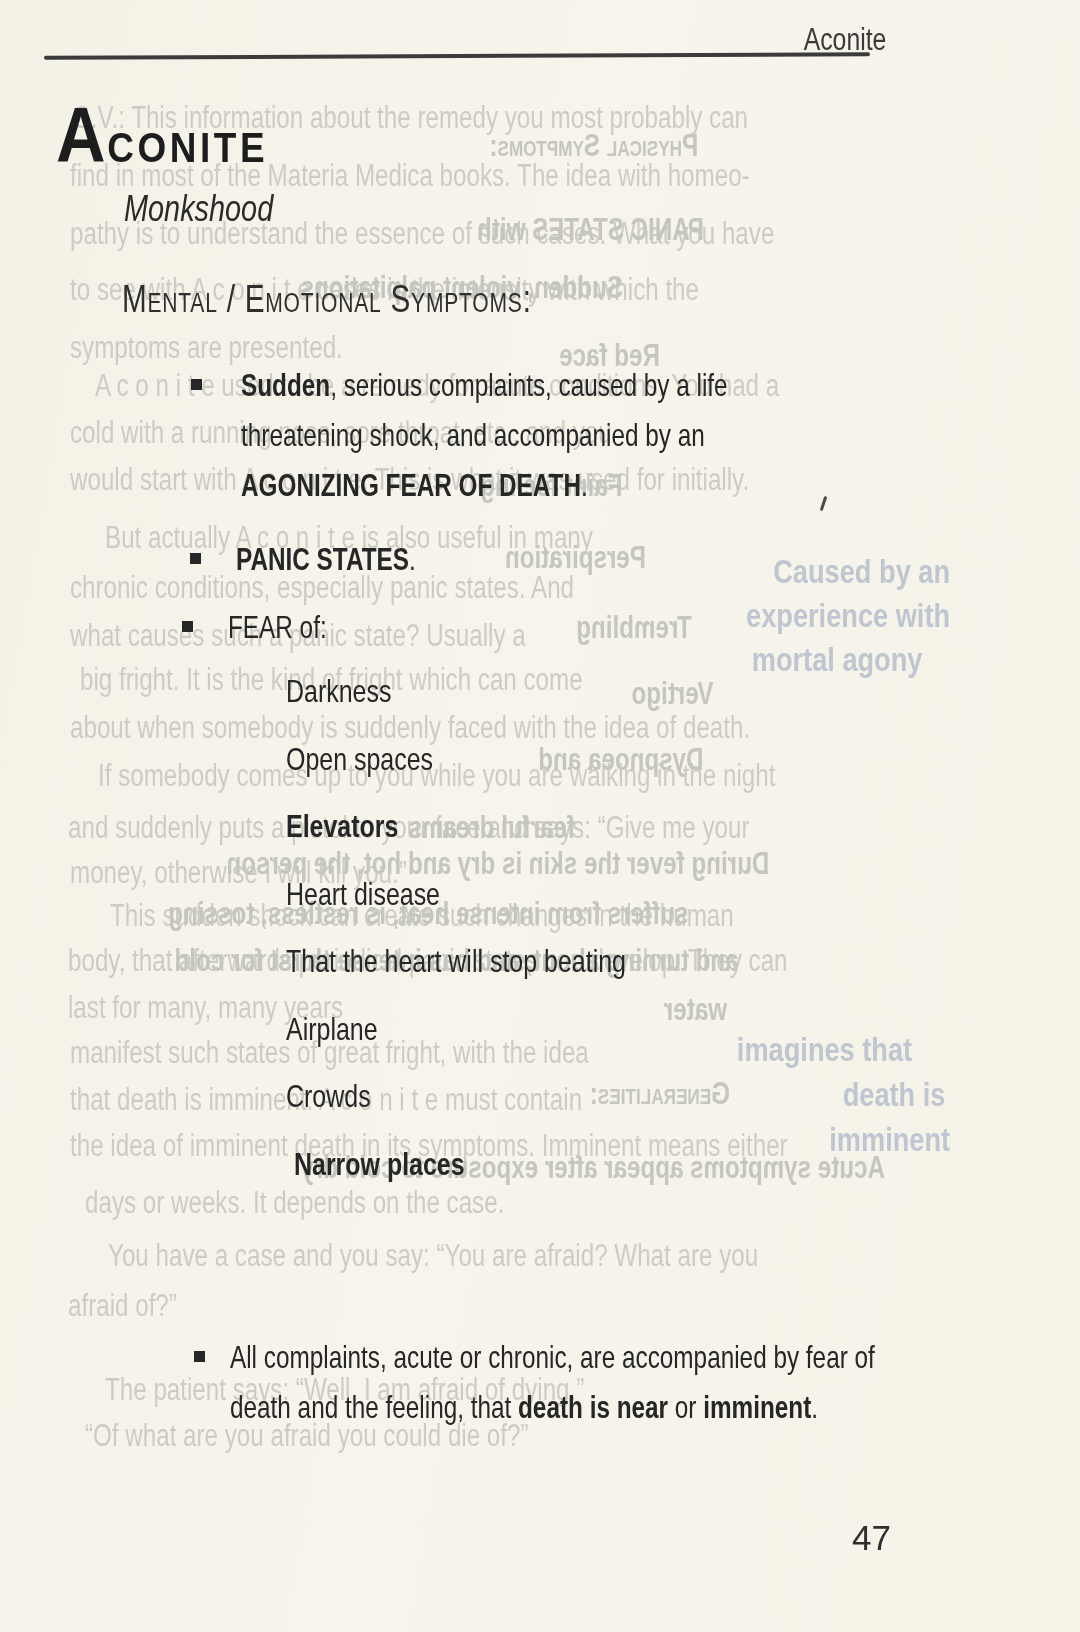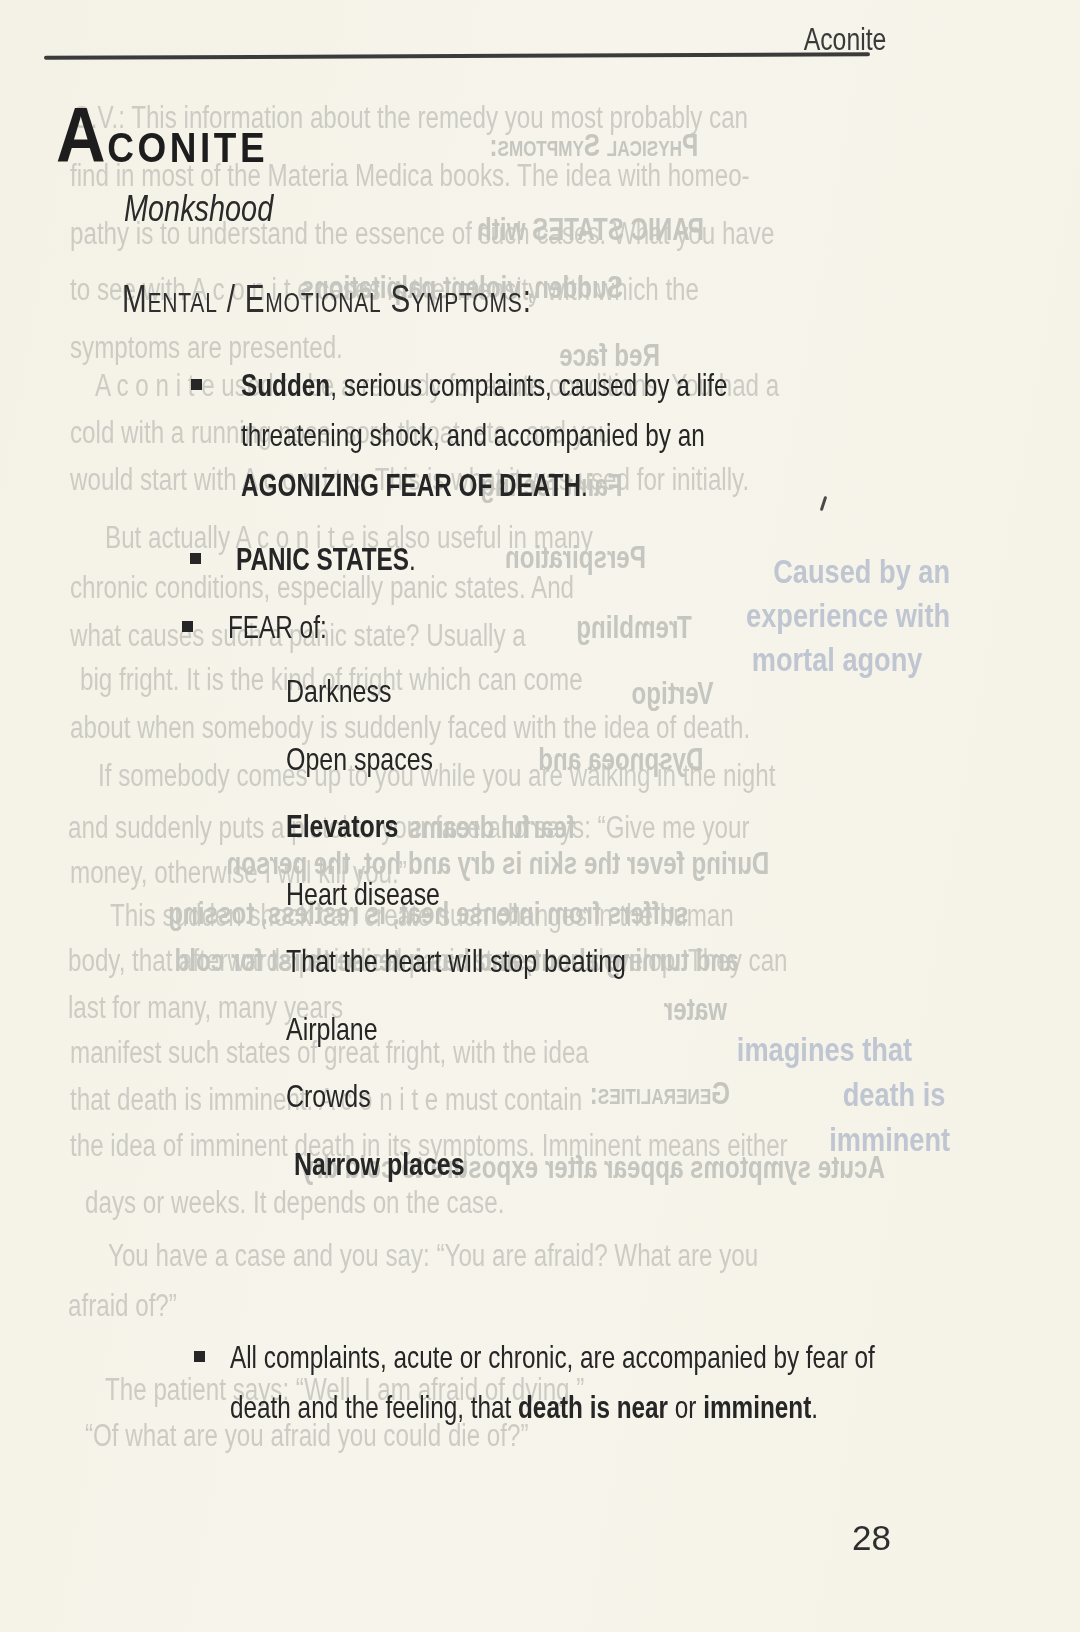--- a/index.html
+++ b/index.html
@@ -149,17 +149,17 @@
       <div class="fear-item"><span class="cx">Airplane</span></div>
       <div class="fear-item"><span class="cx">Crowds</span></div>
       <div class="fear-item bold indent"><span class="cx">Narrow places</span></div>
     </div>
 
     <div class="row b4">
       <span class="sq"></span>
       <div class="ptext"><span>All complaints, acute or chronic, are accompanied by fear of death and the feeling, that </span><b>death is near</b><span> or </span><b>imminent</b><span>.</span></div>
     </div>
 
-    <div class="page-number"><span>28</span></div>
+    <div class="page-number"><span>47</span></div>
 
     <div class="speck"></div>
   </div>
 </div>
 
 </body></html>

